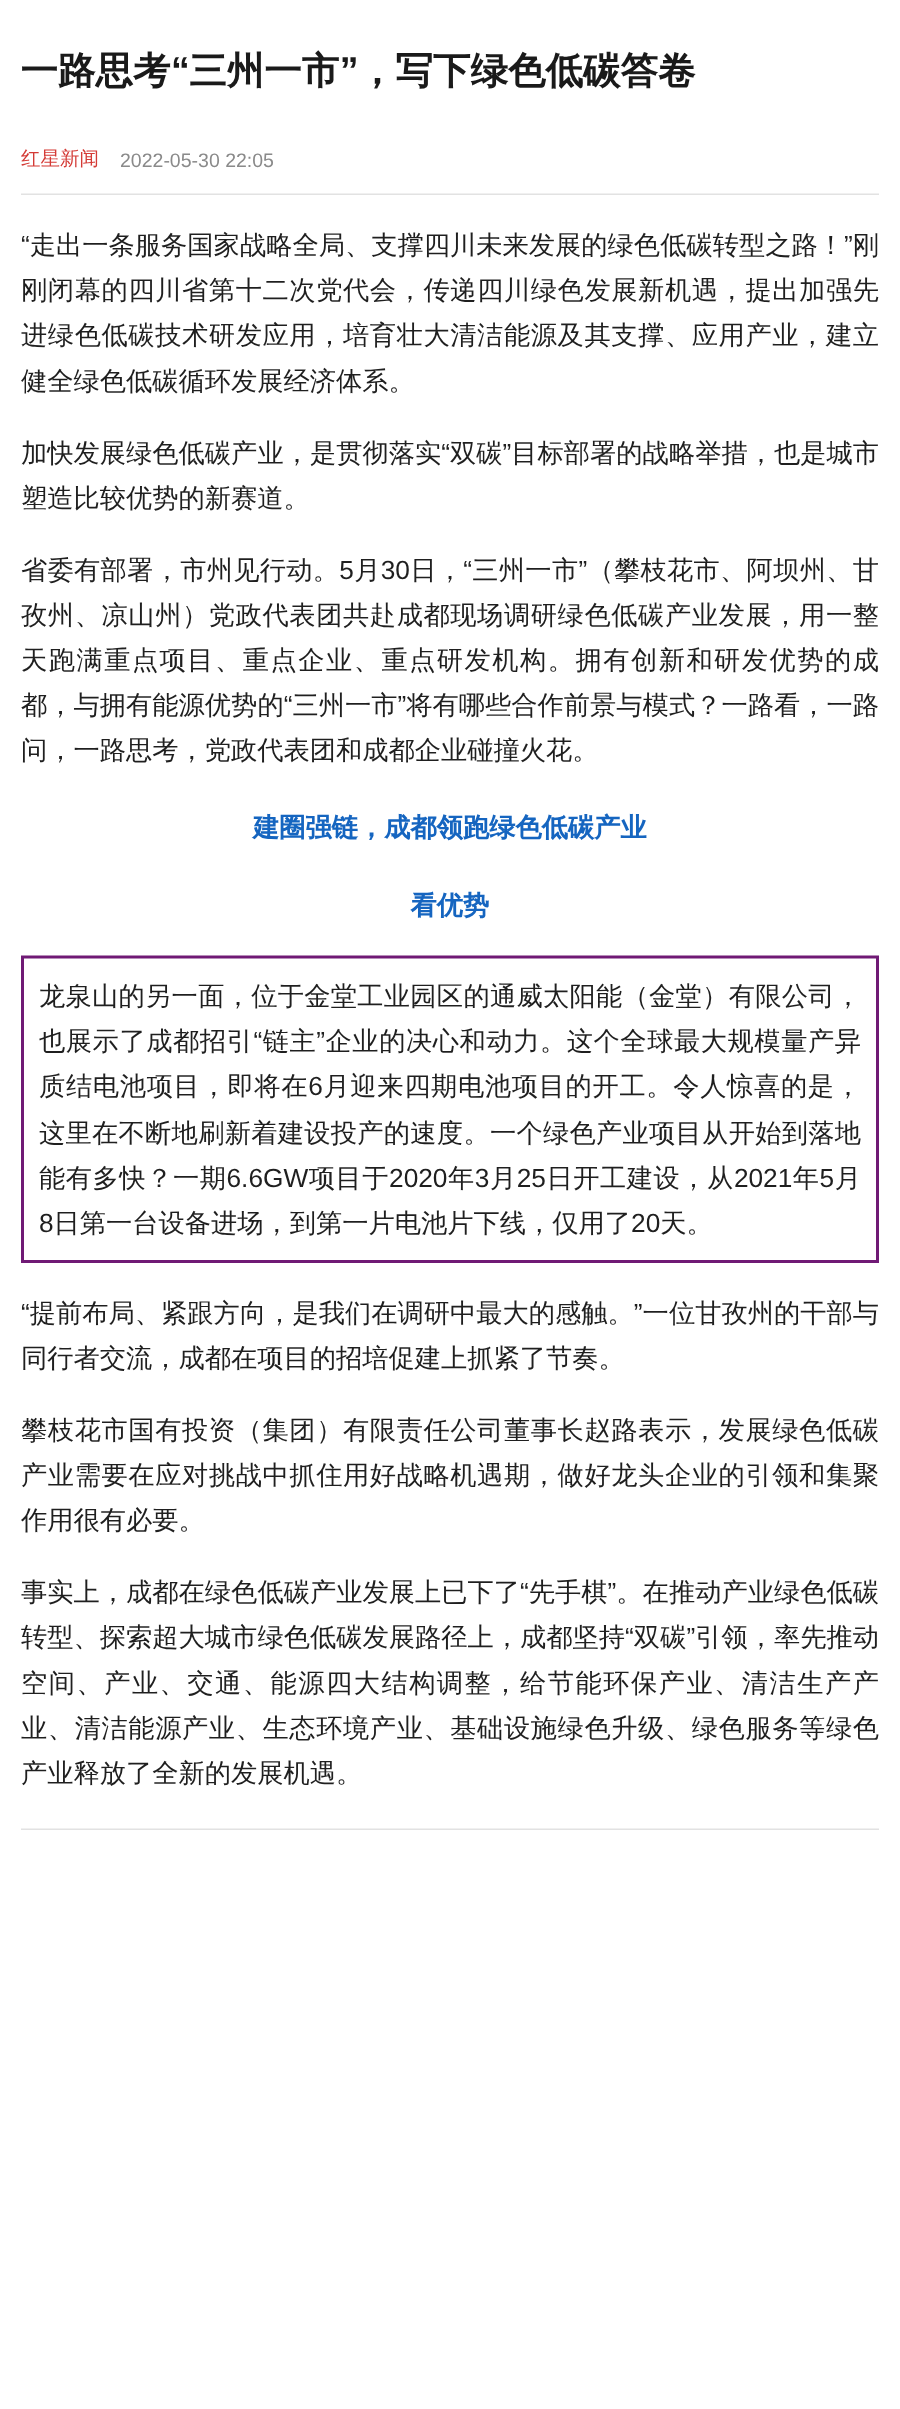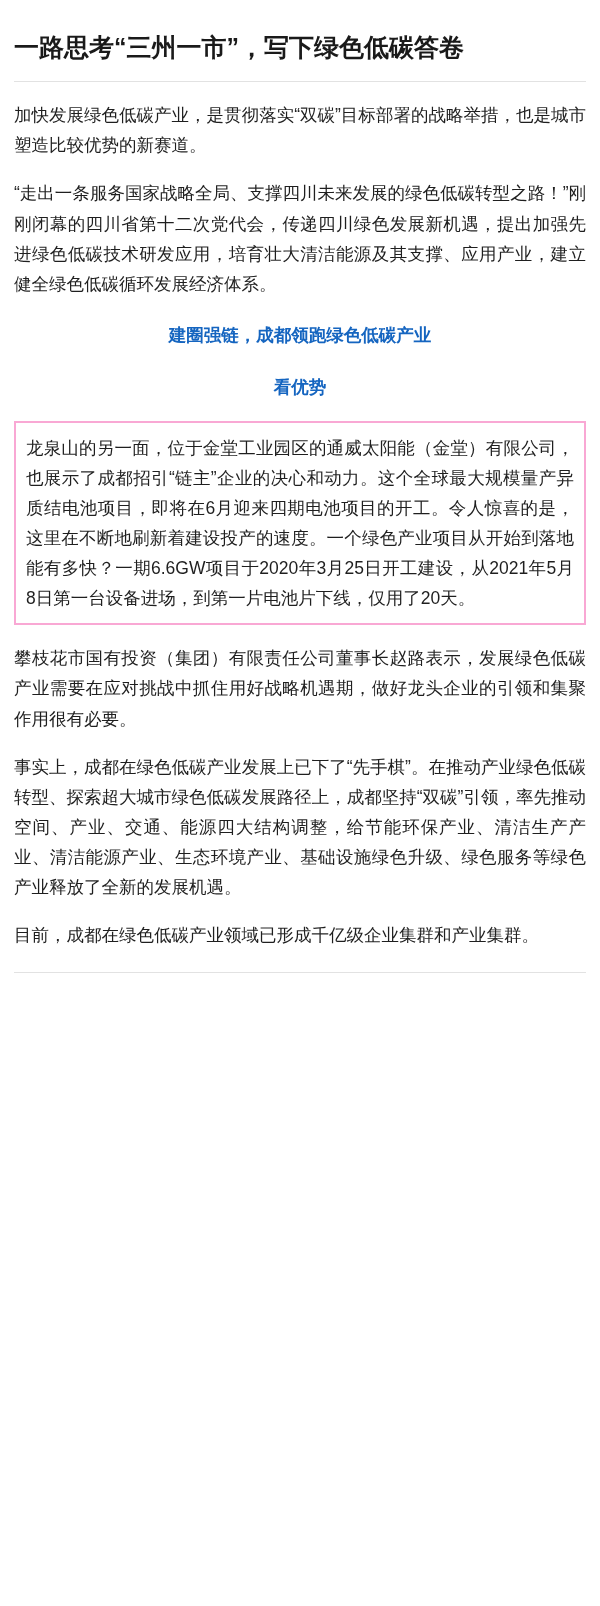--- a/index.html
+++ b/index.html
@@ -65,21 +65,21 @@
     color: #1565c0;
     font-weight: bold;
     font-size: 17.5px;
     line-height: 1.6;
   }
   .subhead.second {
     margin-top: 22px;
   }
   .boxed {
     position: relative;
-    border: 2px solid #f9a8d4;
+    border: 2px solid #701a75;
     padding: 10px 10px 10px 10px;
     margin: 20px 0 0 0;
   }
   .boxed p.para {
     margin: 0;
   }
   .boxed.quote {
     padding: 8px 10px;
   }
   .boxed.quote p.para {
@@ -97,39 +97,44 @@
     margin: 22px 14px 0 14px;
   }
 </style>
 </head>
 <body>
 
 <div class="page">
 
   <h1 class="title">一路思考“三州一市”，写下绿色低碳答卷</h1>
 
+  <div class="meta-row">
+    <span class="meta-source">红星新闻</span>
+    <span class="meta-time">2022-05-30 22:05</span>
+  </div>
 
   <div class="divider"></div>
 
   <div class="body">
 
+    <p class="para">“走出一条服务国家战略全局、支撑四川未来发展的绿色低碳转型之路！”刚刚闭幕的四川省第十二次党代会，传递四川绿色发展新机遇，提出加强先进绿色低碳技术研发应用，培育壮大清洁能源及其支撑、应用产业，建立健全绿色低碳循环发展经济体系。</p>
     <p class="para">加快发展绿色低碳产业，是贯彻落实“双碳”目标部署的战略举措，也是城市塑造比较优势的新赛道。</p>
-    <p class="para">“走出一条服务国家战略全局、支撑四川未来发展的绿色低碳转型之路！”刚刚闭幕的四川省第十二次党代会，传递四川绿色发展新机遇，提出加强先进绿色低碳技术研发应用，培育壮大清洁能源及其支撑、应用产业，建立健全绿色低碳循环发展经济体系。</p>
+    <p class="para">省委有部署，市州见行动。5月30日，“三州一市”（攀枝花市、阿坝州、甘孜州、凉山州）党政代表团共赴成都现场调研绿色低碳产业发展，用一整天跑满重点项目、重点企业、重点研发机构。拥有创新和研发优势的成都，与拥有能源优势的“三州一市”将有哪些合作前景与模式？一路看，一路问，一路思考，党政代表团和成都企业碰撞火花。</p>
 
     <div class="subhead second">建圈强链，成都领跑绿色低碳产业</div>
     <div class="subhead">看优势</div>
 
     <div class="boxed">
       <p class="para">龙泉山的另一面，位于金堂工业园区的通威太阳能（金堂）有限公司，也展示了成都招引“链主”企业的决心和动力。这个全球最大规模量产异质结电池项目，即将在6月迎来四期电池项目的开工。令人惊喜的是，这里在不断地刷新着建设投产的速度。一个绿色产业项目从开始到落地能有多快？一期6.6GW项目于2020年3月25日开工建设，从2021年5月8日第一台设备进场，到第一片电池片下线，仅用了20天。</p>
     </div>
 
+    <p class="para">“提前布局、紧跟方向，是我们在调研中最大的感触。”一位甘孜州的干部与同行者交流，成都在项目的招培促建上抓紧了节奏。</p>
 
 
     <p class="para overlap-note">攀枝花市国有投资（集团）有限责任公司董事长赵路表示，发展绿色低碳产业需要在应对挑战中抓住用好战略机遇期，做好龙头企业的引领和集聚作用很有必要。</p>
 
     <p class="para tail-para">事实上，成都在绿色低碳产业发展上已下了“先手棋”。在推动产业绿色低碳转型、探索超大城市绿色低碳发展路径上，成都坚持“双碳”引领，率先推动空间、产业、交通、能源四大结构调整，给节能环保产业、清洁生产产业、清洁能源产业、生态环境产业、基础设施绿色升级、绿色服务等绿色产业释放了全新的发展机遇。</p>
-    <p class="para">目前，成都在绿色低碳产业领域已形成千亿级企业集群和产业集群。</p>
 
   </div>
 
   <div class="bottom-rule"></div>
 
 </div>
 
 </body></html>

